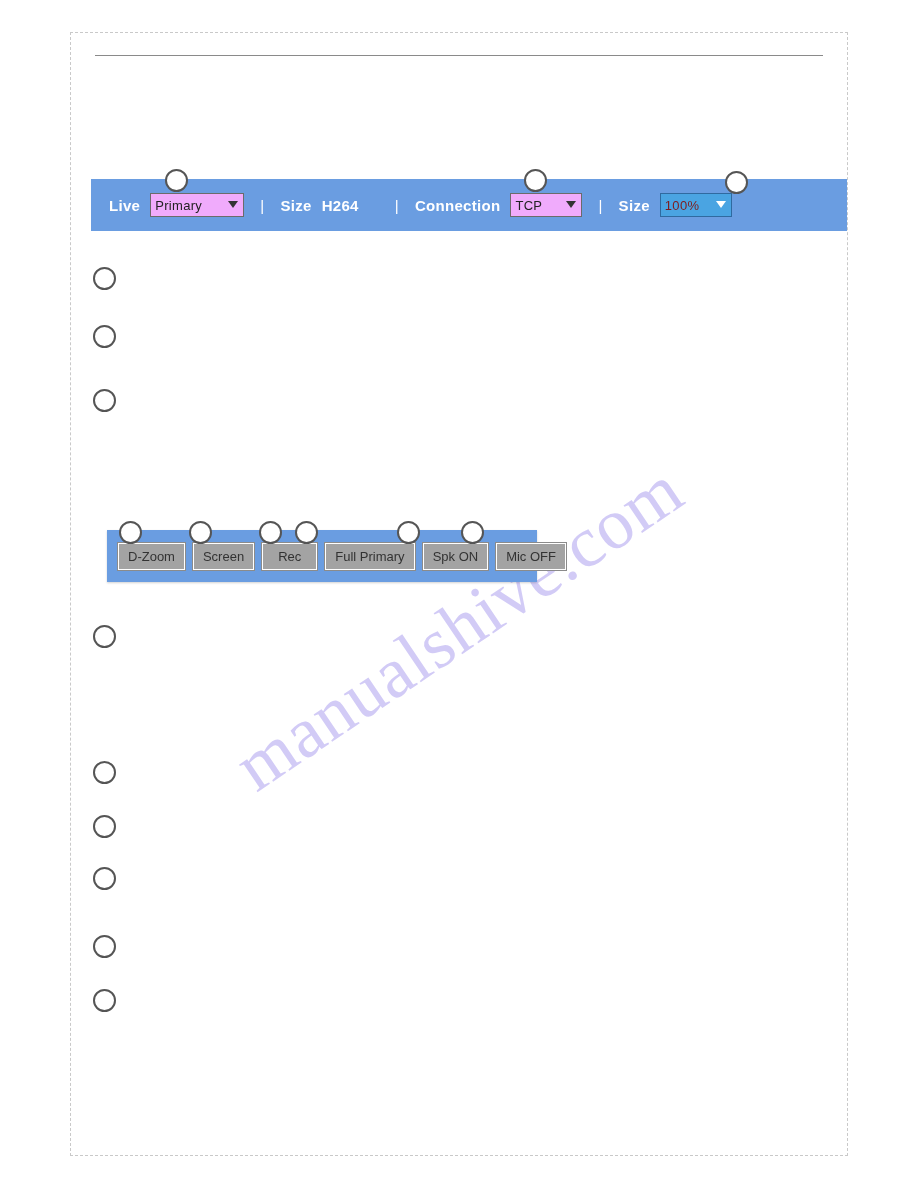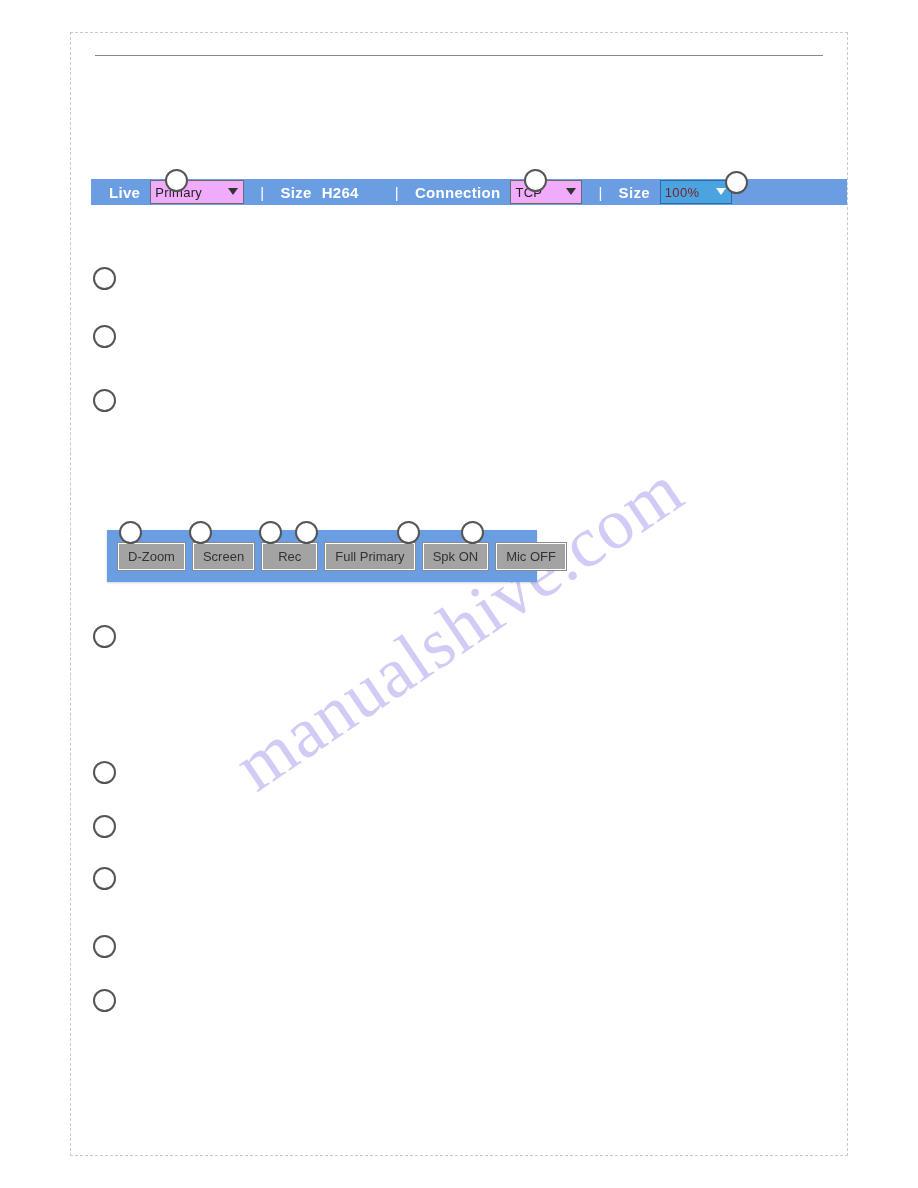--- a/index.html
+++ b/index.html
@@ -16,21 +16,21 @@
   }
   .rule{
     position:absolute;left:24px;right:24px;
     border-top:1px solid #8a8a8a;
   }
   
   .topbar{
     position:absolute;
     left:20px;right:0;
     top:146px;
-    height:26px;
+    height:52px;
     background:#6a9de1;
     display:flex;align-items:center;
     color:#fff;font-size:15px;font-weight:bold;
     padding-left:18px;
     letter-spacing:.3px;
   }
   .topbar .sep{margin:0 16px;color:#ffffff;font-weight:normal;}
   .topbar .lbl{margin-right:10px;}
   .topbar .val{margin-right:20px;}
   .sel{

